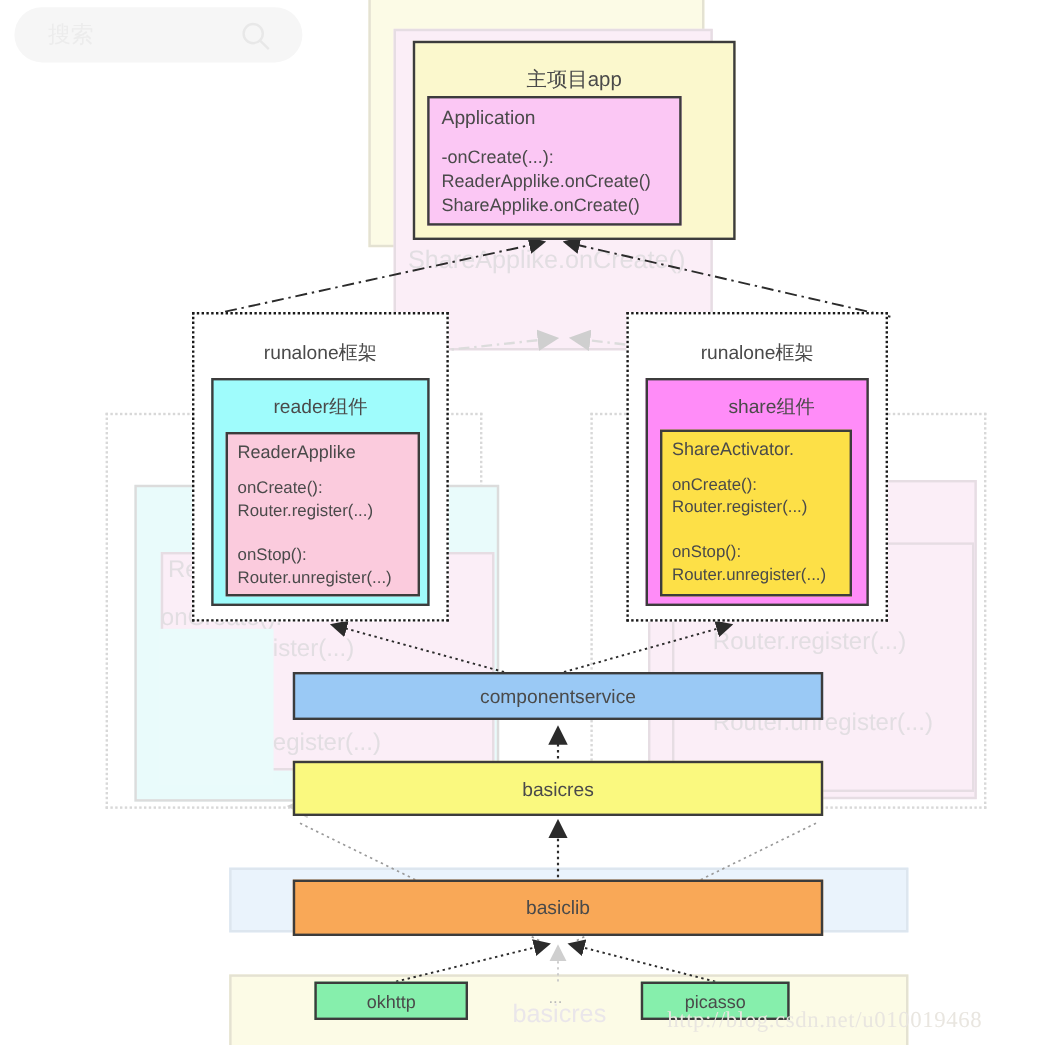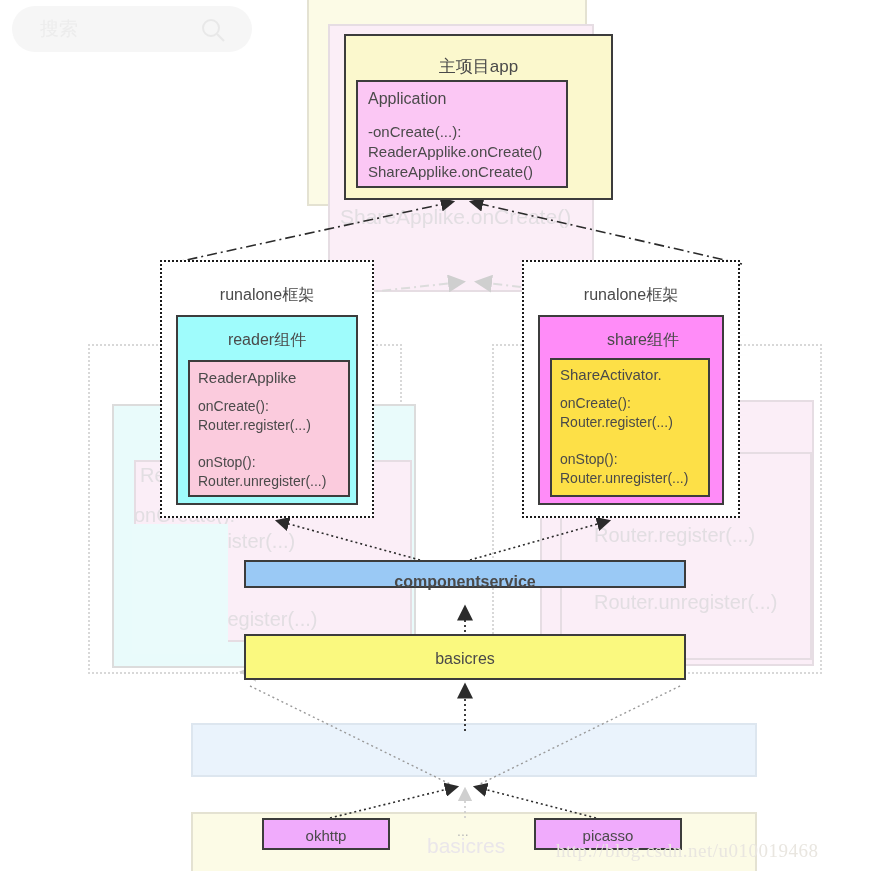--- a/index.html
+++ b/index.html
@@ -32,21 +32,21 @@
   .app-outer{background:#fbf8cd;}
   .app-inner{background:#fbc7f4;}
   .frame-white{background:#ffffff;}
   .reader-comp{background:#9ffcfc;}
   .reader-inner{background:#fbcbdd;}
   .share-comp{background:#ff8cf8;}
   .share-inner{background:#fde047;}
   .bar-blue{background:#9ac9f5;}
   .bar-yellow{background:#faf97f;}
   .bar-orange{background:#f9a857;}
-  .bar-grey{background:#f0abfc;}
+  .bar-grey{background:#86efac;}
 
   .bar-label{position:absolute;left:0;right:0;text-align:center;color:#4a4a4a;}
 
   
   #searchbar{
     position:absolute;left:12px;top:6px;width:240px;height:46px;
     border-radius:23px;background:#f6f6f6;
   }
   #searchbar .ph{position:absolute;left:28px;top:10px;font-size:19px;color:#ececec;}
   #searchbar .mag{position:absolute;right:26px;top:11px;}
@@ -157,33 +157,36 @@
         <div class="lbl" style="left:8px;top:5px;font-size:15px;">ShareActivator.</div>
         <div class="lbl" style="left:8px;top:34px;font-size:14px;">onCreate():
 Router.register(...)
 
 onStop():
 Router.unregister(...)</div>
       </div>
     </div>
   </div>
 
-  <div class="box b-solid bar-blue" style="left:244px;top:560px;width:442px;height:28px;font-weight:bold;">
+  <div class="box b-solid bar-blue" style="left:244px;top:560px;width:442px;height:40px;">
     <div class="bar-label" style="top:11px;font-size:16px;">componentservice</div>
   </div>
 
   <div class="box b-solid bar-yellow" style="left:244px;top:634px;width:442px;height:46px;">
     <div class="bar-label" style="top:14px;font-size:16px;">basicres</div>
   </div>
 
+  <div class="box b-solid bar-orange" style="left:244px;top:733px;width:442px;height:47px;">
+    <div class="bar-label" style="top:14px;font-size:16px;">basiclib</div>
+  </div>
 
   <div class="box b-solid bar-grey" style="left:262px;top:818px;width:128px;height:32px;">
     <div class="bar-label" style="top:7px;font-size:15px;">okhttp</div>
   </div>
-  <div class="box b-solid bar-grey" style="left:534px;top:818px;width:148px;height:32px;">
+  <div class="box b-solid bar-grey" style="left:534px;top:818px;width:124px;height:32px;">
     <div class="bar-label" style="top:7px;font-size:15px;">picasso</div>
   </div>
   <div class="lbl" style="left:457px;top:822px;font-size:14px;color:#b9b9b9;">...</div>
 
   <div id="searchbar">
     <span class="ph">搜索</span>
     <span class="mag">
       <svg width="26" height="26" viewBox="0 0 26 26">
         <circle cx="11" cy="11" r="8" fill="none" stroke="#e8e8e8" stroke-width="2"></circle>
         <line x1="17" y1="17" x2="24" y2="24" stroke="#e8e8e8" stroke-width="2"></line>

